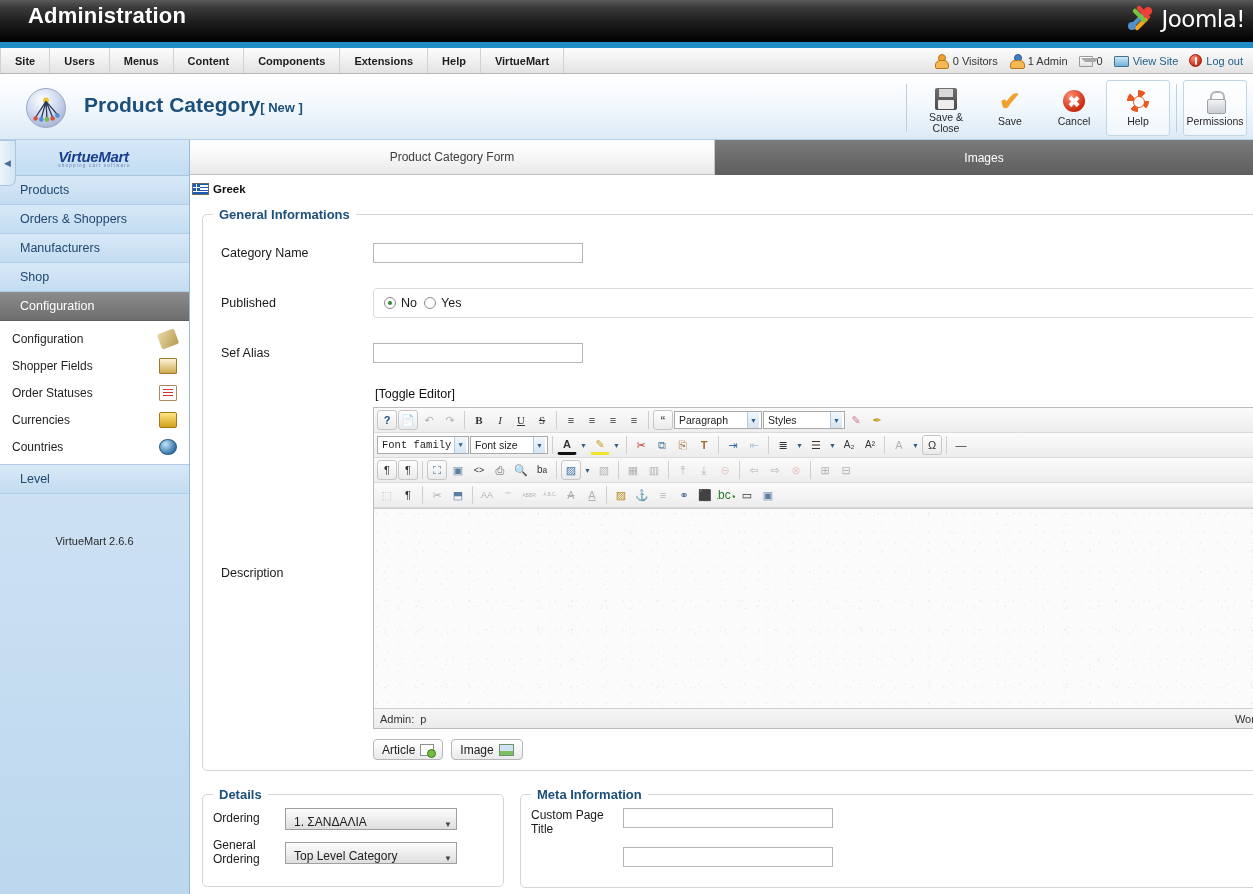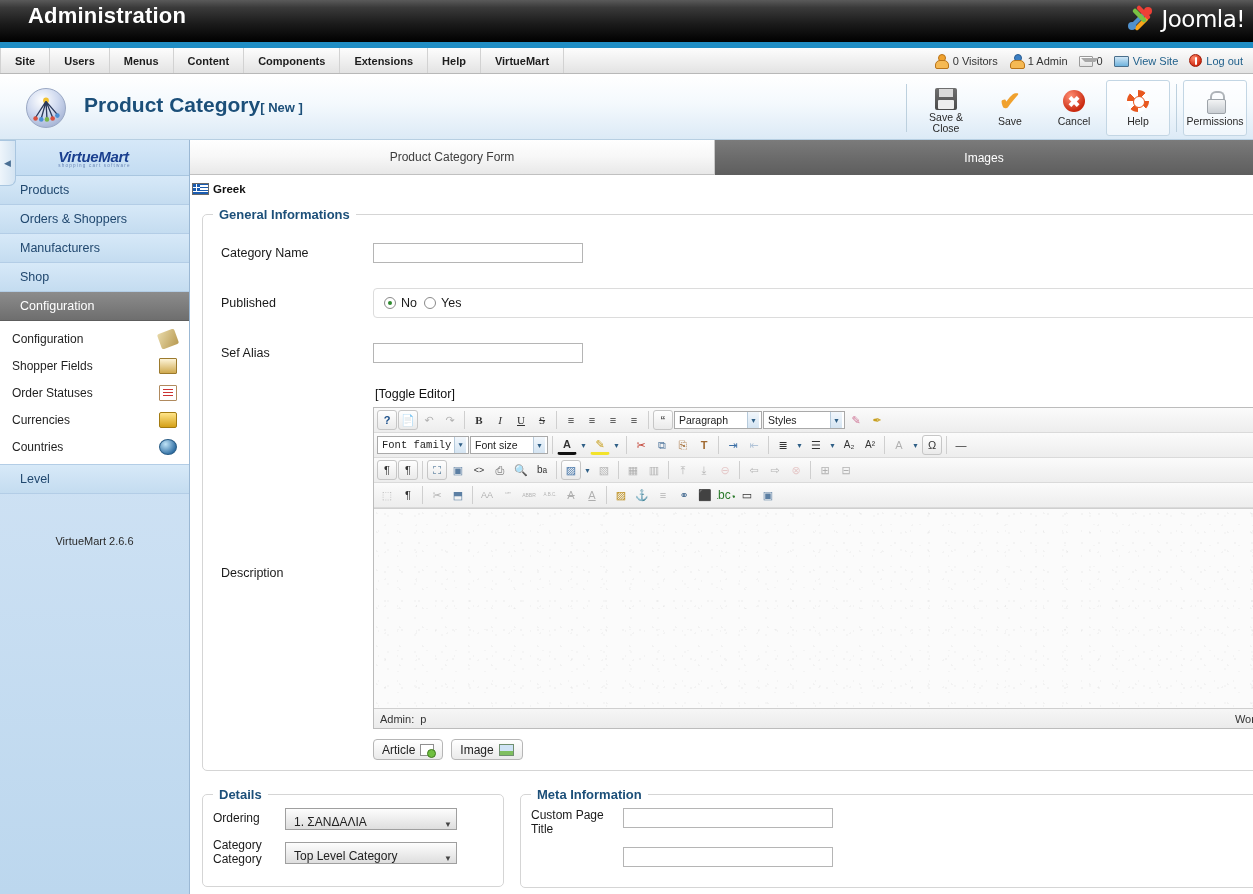--- a/index.html
+++ b/index.html
@@ -701,21 +701,21 @@
   <fieldset class="fs" id="details-fs">
     <legend>Details</legend>
     <div class="brow">
       <div class="blabel">Ordering</div>
       <div class="bsel">
         <span class="cap">1. ΣΑΝΔΑΛΙΑ</span>
         <span class="arw">▼</span>
       </div>
     </div>
     <div class="brow">
-      <div class="blabel">Category Category</div>
+      <div class="blabel">General Ordering</div>
       <div class="bsel">
         <span class="cap">Top Level Category</span>
         <span class="arw">▼</span>
       </div>
     </div>
   </fieldset>
 
   <fieldset class="fs" id="meta-fs">
     <legend>Meta Information</legend>
     <div class="mrow">

